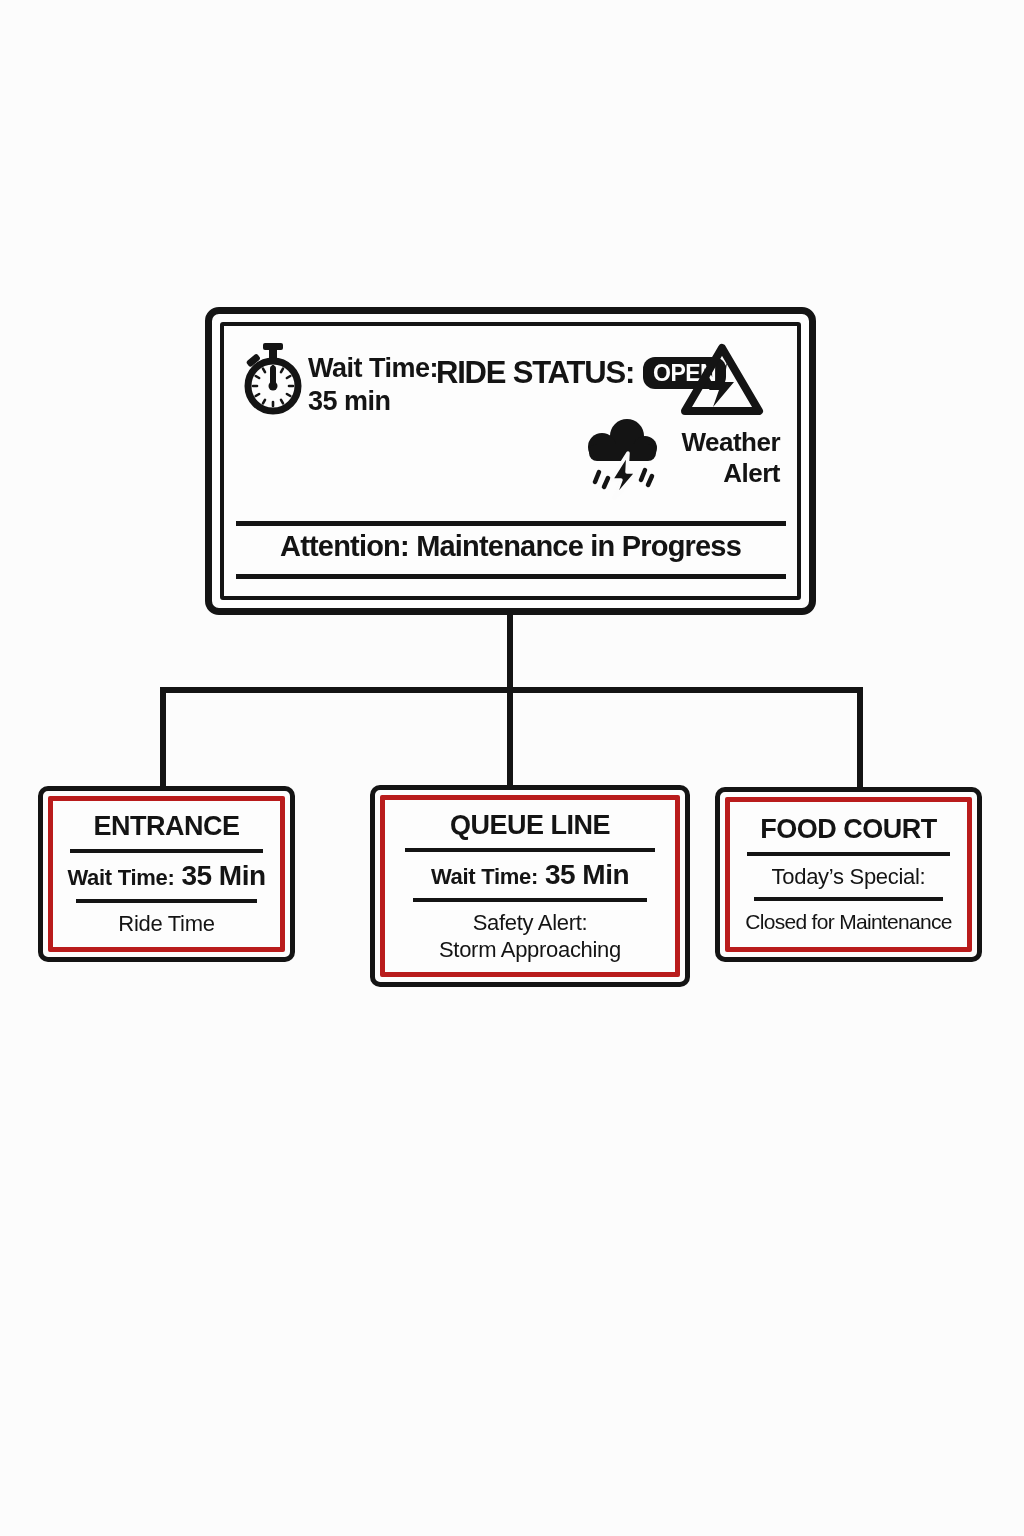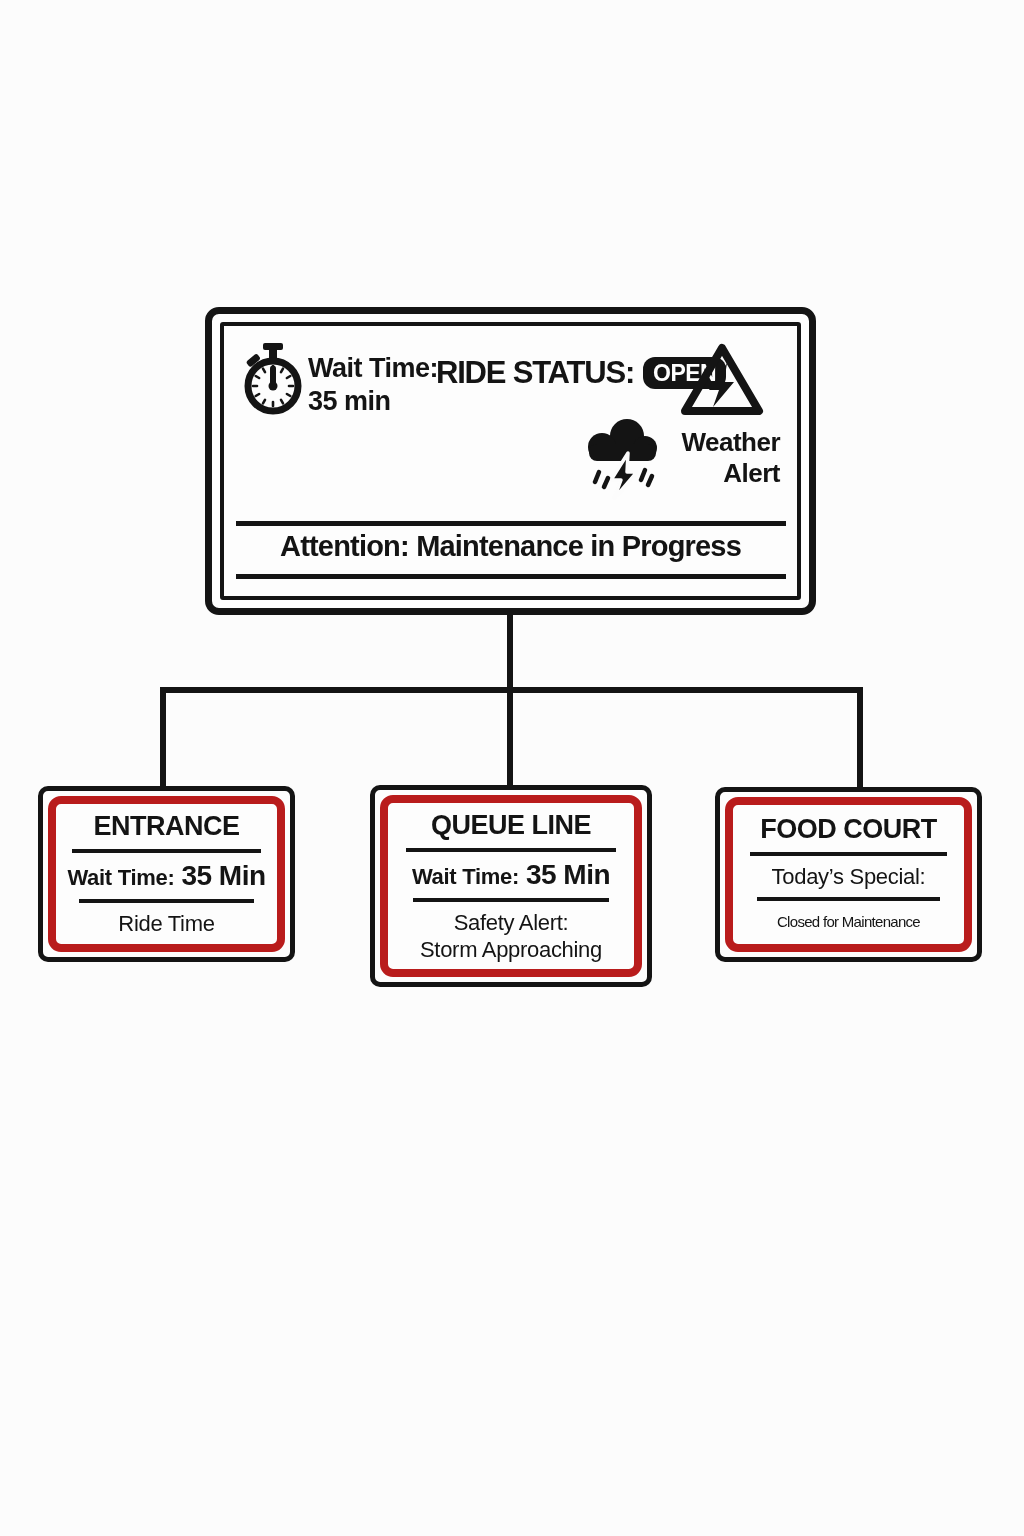--- a/index.html
+++ b/index.html
@@ -52,37 +52,37 @@
   .conn-bar   { left:160px; top:687px; width:703px; height:6px; }
   .conn-dropL { left:160px; top:687px; width:6px; height:101px; }
   .conn-dropM { left:507px; top:687px; width:6px; height:100px; }
   .conn-dropR { left:857px; top:687px; width:6px; height:102px; }
 
   
   .panel {
     position:absolute; border:5px solid #141414; border-radius:10px; background:#fdfdfd;
   }
   .panel-entrance { left:38px;  top:786px; width:257px; height:176px; }
-  .panel-queue    { left:370px; top:785px; width:282px; height:202px; }
+  .panel-queue    { left:370px; top:785px; width:320px; height:202px; }
   .panel-food     { left:715px; top:787px; width:267px; height:175px; }
   .panel-inner {
-    position:absolute; inset:5px; border:8px solid #b91c1c; border-radius:13px;
+    position:absolute; inset:5px; border:5px solid #b91c1c; border-radius:2px;
     display:flex; flex-direction:column; align-items:center; justify-content:center;
     padding:4px 6px;
   }
   .panel-title { font-size:27px; font-weight:800; letter-spacing:-0.5px; }
   .p-div  { height:4px; background:#141414; margin:7px 0; }
   .p-div-wide   { width:90%; }
   .p-div-narrow { width:84%; }
   .wait-row { display:flex; align-items:baseline; gap:7px; white-space:nowrap; }
   .p-label { font-size:22px; font-weight:700; letter-spacing:-0.3px; }
   .p-value { font-size:28px; font-weight:800; letter-spacing:-0.5px; }
   .p-text  { font-size:22px; font-weight:400; letter-spacing:-0.3px;
              text-align:center; line-height:27px; }
-  .p-text-tight { font-size:15px; letter-spacing:-0.7px; white-space:nowrap; }
+  .p-text-tight { font-size:21px; letter-spacing:-0.7px; white-space:nowrap; }
 </style>
 </head>
 <body>
 
 <div class="stage">
 
   <div class="main-box">
     <div class="main-inner">
 
       <svg class="sw-icon" viewBox="0 0 58 74" fill="#141414" stroke="none">

